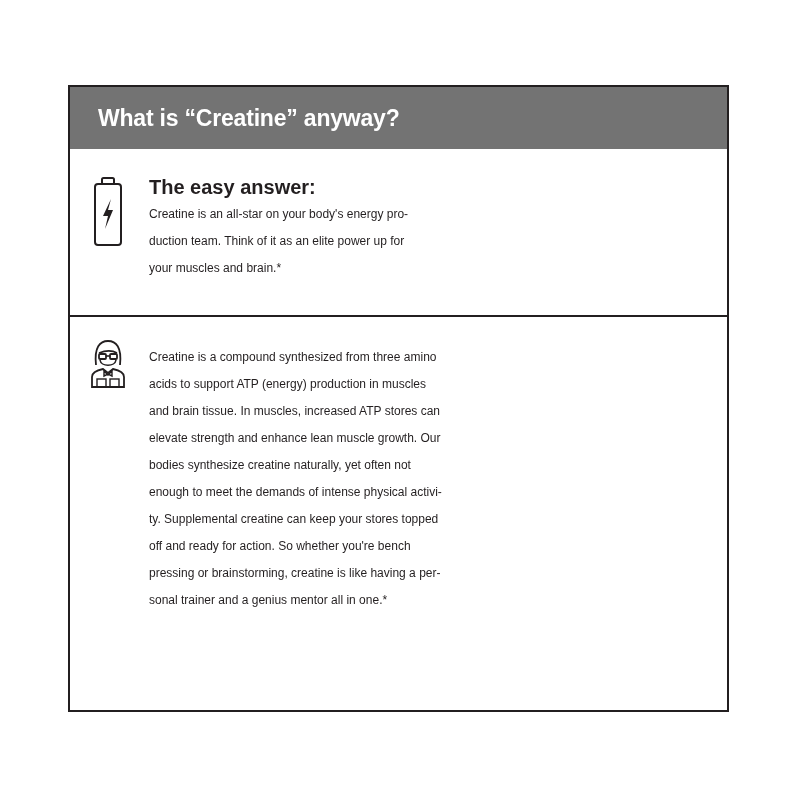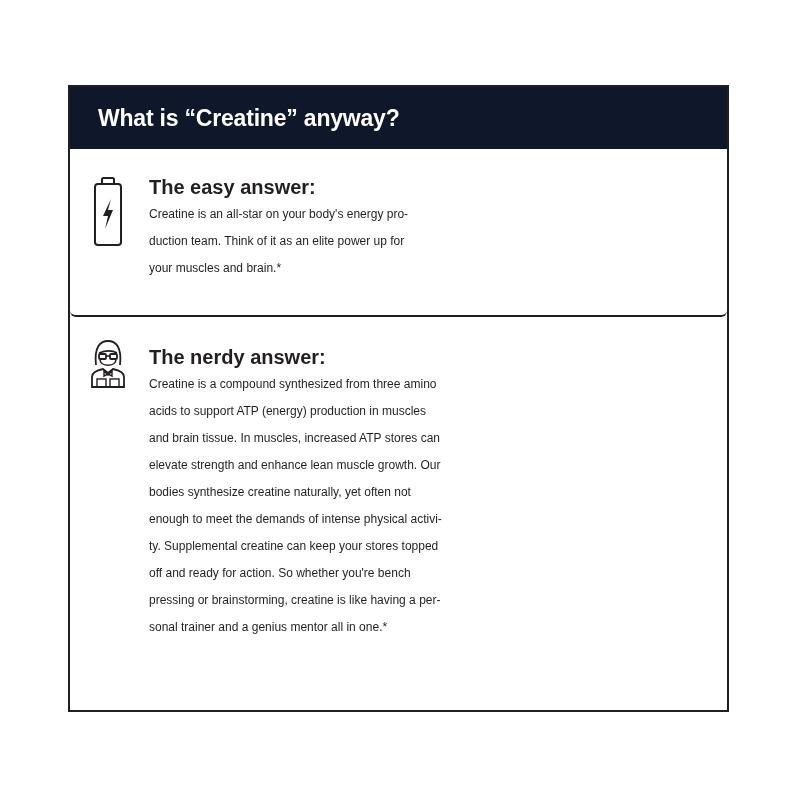--- a/index.html
+++ b/index.html
@@ -1,20 +1,20 @@
 <!DOCTYPE html>
 <html><head>
 <meta charset="utf-8">
 <style>
   html,body{margin:0;padding:0;background:#fff;}
   body{width:800px;height:800px;position:relative;font-family:"Liberation Sans",sans-serif;color:#231f20;}
   .card{position:absolute;left:68px;top:85px;width:661px;height:627px;border:2px solid #231f20;box-sizing:border-box;background:#fff;}
-  .header{height:62px;background:#0f172a;color:#fff;display:flex;align-items:center;padding-left:28px;box-sizing:border-box;}
+  .header{height:62px;background:#737373;color:#fff;display:flex;align-items:center;padding-left:28px;box-sizing:border-box;}
   .header h1{margin:0;font-size:23px;font-weight:bold;letter-spacing:-0.2px;}
-  .section{position:relative;box-sizing:border-box;padding-left:79px;padding-right:20px;border-radius:6px;}
+  .section{position:relative;box-sizing:border-box;padding-left:79px;padding-right:20px;}
   .s1{height:168px;padding-top:25px;border-bottom:2px solid #231f20;}
   .s2{padding-top:27px;}
   .icon{position:absolute;left:16px;width:44px;}
   .s1 .icon{top:28px;}
   .s2 .icon{top:22px;}
   .title{font-size:20px;font-weight:bold;line-height:27px;}
   .body{font-size:12px;line-height:27px;white-space:pre-line;}
 </style>
 </head>
 <body>
@@ -46,21 +46,20 @@
         <rect x="11" y="15" width="7" height="5" rx="1" fill="none" stroke="#231f20" stroke-width="1.8"></rect>
         <rect x="22" y="15" width="7" height="5" rx="1" fill="none" stroke="#231f20" stroke-width="1.8"></rect>
         <line x1="18" y1="17" x2="22" y2="17" stroke="#231f20" stroke-width="1.6"></line>
         <path d="M12 21 C13 28 27 28 28 21" fill="none" stroke="#231f20" stroke-width="1.6"></path>
         <path d="M4 48 L4 38 C4 33 10 31 15 30 L20 34 L25 30 C30 31 36 33 36 38 L36 48 Z" fill="none" stroke="#231f20" stroke-width="1.8"></path>
         <path d="M16 32 L20 36 L24 32 L24 37 L20 35 L16 37 Z" fill="none" stroke="#231f20" stroke-width="1.4"></path>
         <rect x="9" y="40" width="9" height="8" fill="none" stroke="#231f20" stroke-width="1.4"></rect>
         <rect x="22" y="40" width="9" height="8" fill="none" stroke="#231f20" stroke-width="1.4"></rect>
       </svg>
     </div>
-    <div class="title">The nerdy answer:</div>
     <div class="body">Creatine is a compound synthesized from three amino
 acids to support ATP (energy) production in muscles
 and brain tissue. In muscles, increased ATP stores can
 elevate strength and enhance lean muscle growth. Our
 bodies synthesize creatine naturally, yet often not
 enough to meet the demands of intense physical activi-
 ty. Supplemental creatine can keep your stores topped
 off and ready for action. So whether you're bench
 pressing or brainstorming, creatine is like having a per-
 sonal trainer and a genius mentor all in one.*</div>

